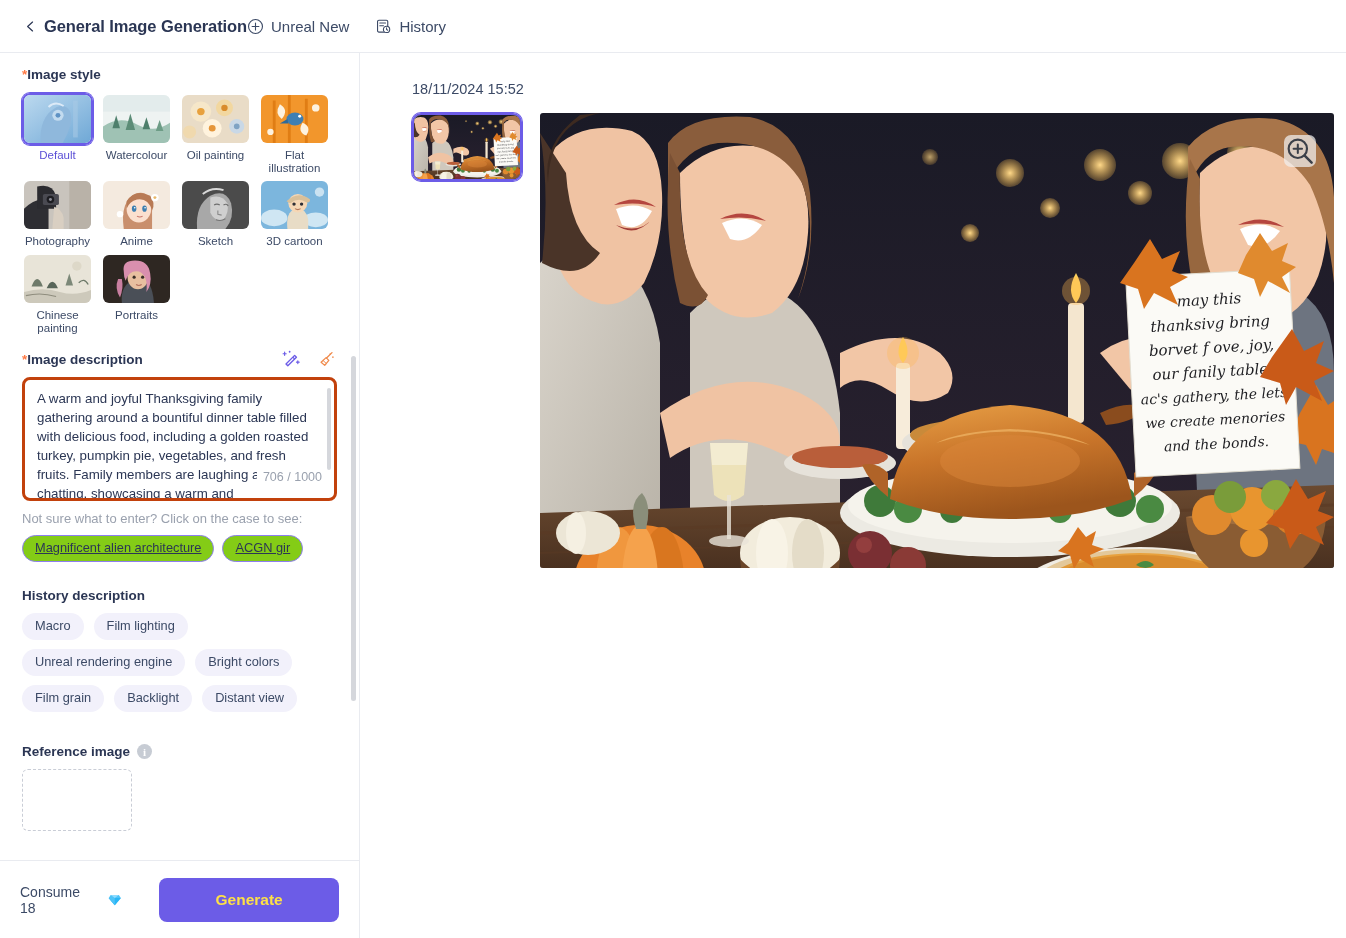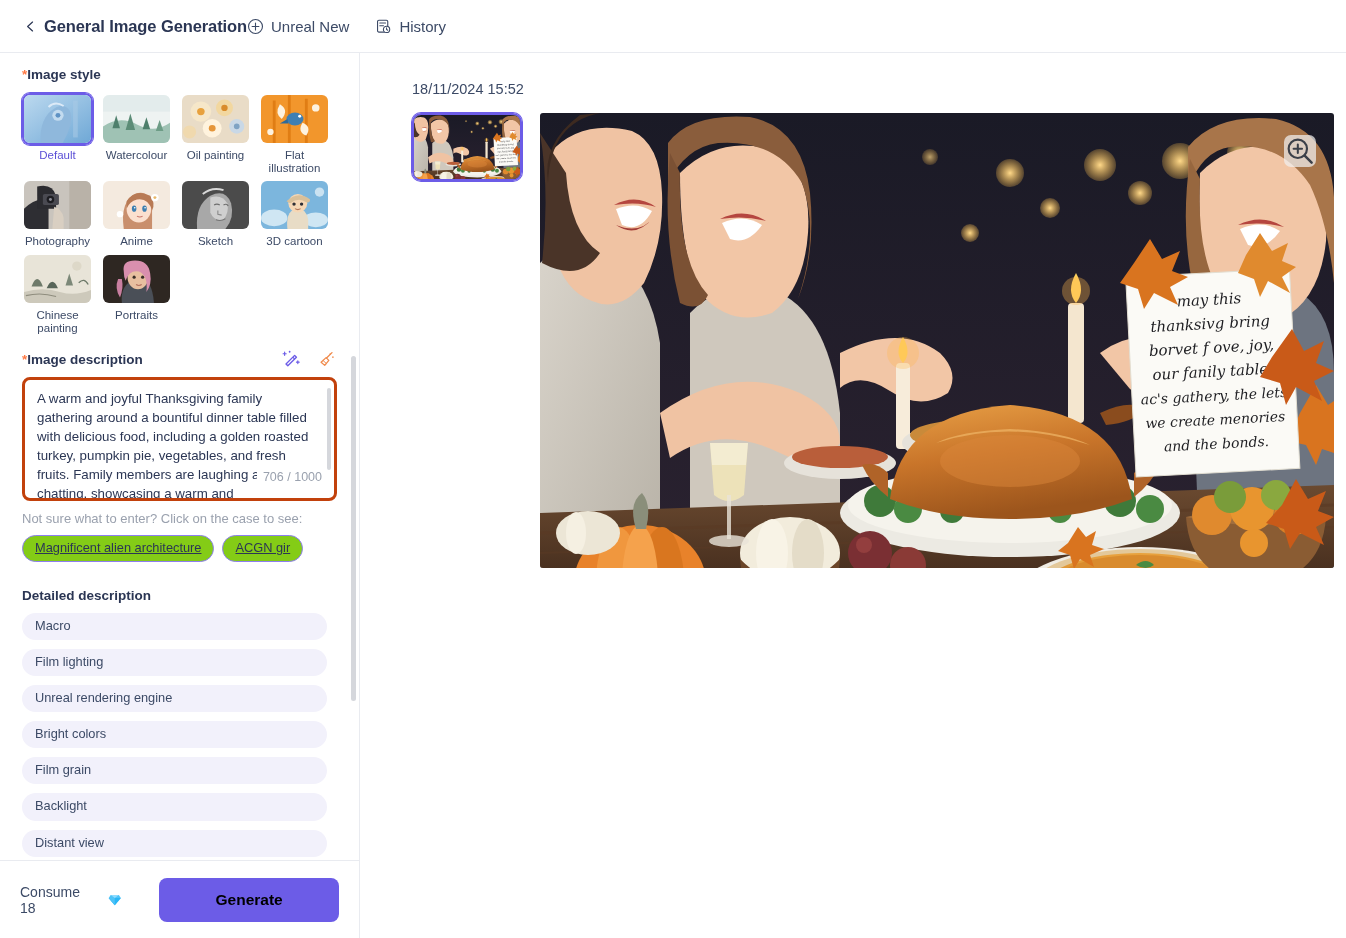--- a/index.html
+++ b/index.html
@@ -122,21 +122,21 @@
     border: 1px solid #8d7ef0; border-radius: 14px;
     padding: 5px 12px 6px 12px;
     font-size: 12.8px; color: #2b3654; cursor: pointer;
     background: #84cc16; line-height: 1.1; text-decoration: underline;
   }
 
   .detail-label {
     font-size: 13.5px; font-weight: bold; color: #2b3654;
     margin: 26px 0 10px 0;
   }
-  .tag-row { display: flex; flex-wrap: wrap; gap: 9px 10px; max-width: 305px; flex-direction: column; }
+  .tag-row { display: flex; flex-wrap: wrap; gap: 9px 10px; max-width: 305px; }
   .tag {
     background: #f2f1fb; border-radius: 14px;
     padding: 6px 13px 7px 13px;
     font-size: 12.8px; color: #3c4a66; cursor: pointer;
     line-height: 1.1; white-space: nowrap;
   }
 
   .ref-head {
     display: flex; align-items: center; gap: 7px;
     margin: 32px 0 10px 0;
@@ -163,21 +163,21 @@
     padding: 0 20px; gap: 0; background: #fff;
   }
   .consume {
     font-size: 14px; color: #3c4a66;
     display: flex; align-items: center; gap: 16px;
   }
   .gem { width: 15px; height: 14px; display: block; }
   .generate-btn {
     margin-left: 38px;
     width: 196px; height: 44px;
-    background: #6c5ce7; color: #000000;
+    background: #6c5ce7; color: #fde047;
     border: none; border-radius: 8px;
     font-size: 15.5px; font-weight: bold;
     font-family: "Liberation Sans", sans-serif;
     cursor: pointer;
   }
 
   
   .right { flex: 1; padding: 28px 0 0 52px; background: #fff; overflow: hidden; }
   .timestamp { font-size: 14.5px; color: #3c4a66; margin-bottom: 16px; }
   .result-row { display: flex; gap: 18px; }
@@ -444,21 +444,21 @@
           <div class="ta-scroll"></div>
           <div class="char-count">706 / 1000</div>
         </div>
 
         <div class="hint-text">Not sure what to enter? Click on the case to see:</div>
         <div class="chip-row">
           <div class="chip-outline">Magnificent alien architecture</div>
           <div class="chip-outline">ACGN gir</div>
         </div>
 
-        <div class="detail-label">Detailed description</div>
+        <div class="detail-label">History description</div>
         <div class="tag-row">
           <div class="tag">Macro</div>
           <div class="tag">Film lighting</div>
           <div class="tag">Unreal rendering engine</div>
           <div class="tag">Bright colors</div>
           <div class="tag">Film grain</div>
           <div class="tag">Backlight</div>
           <div class="tag">Distant view</div>
         </div>
 

